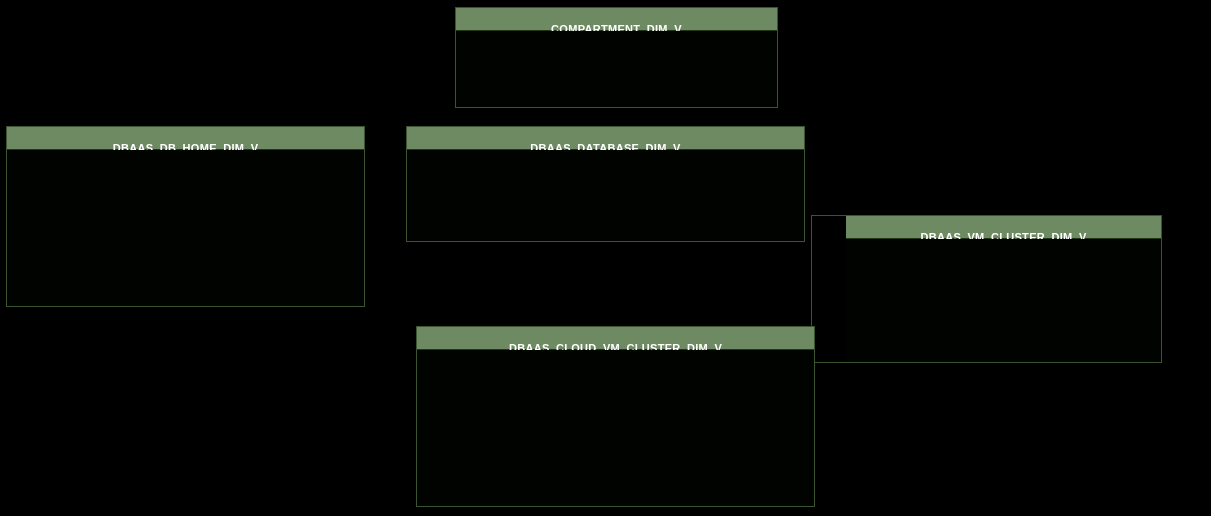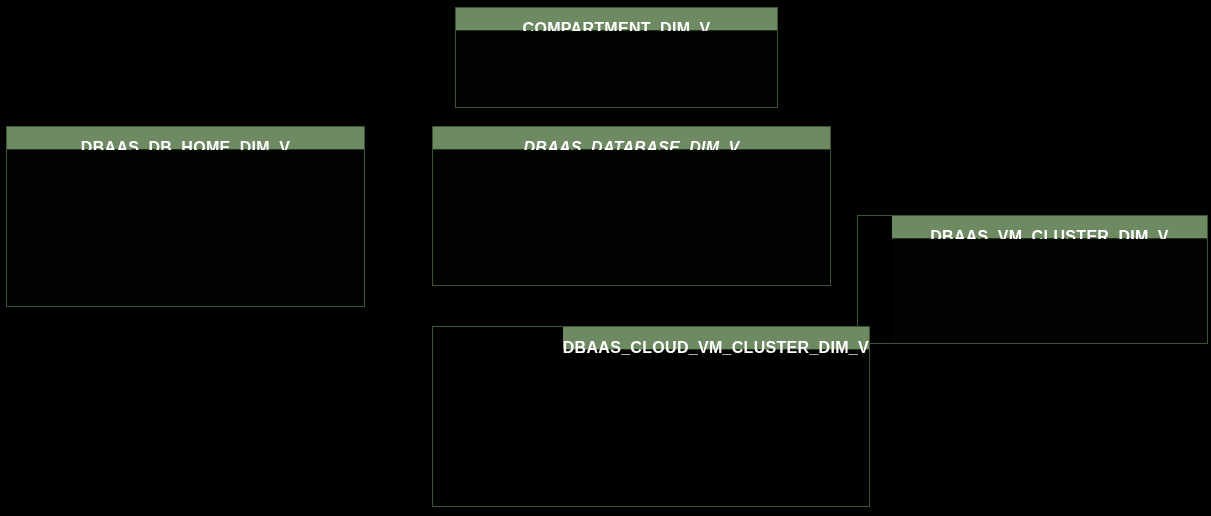--- a/index.html
+++ b/index.html
@@ -30,21 +30,21 @@
     height: 23px;
     background: #6e8a63;
     border-bottom: 1px solid #223617;
     display: flex;
     align-items: center;
     justify-content: center;
     flex: 0 0 auto;
   }
   .entity-title {
     color: #ffffff;
-    font-size: 16px;
+    font-size: 11px;
     font-weight: bold;
     letter-spacing: 0.3px;
     white-space: nowrap;
     line-height: 1;
     padding-top: 1px;
     margin-top: 19px;
   }
   .entity-body {
     flex: 1 1 auto;
     background: #010301;
@@ -62,33 +62,33 @@
   </div>
 
 
   <div class="entity" style="left: 6px; top: 126px; width: 359px; height: 181px;">
     <div class="entity-header">
       <span class="entity-title">DBAAS_DB_HOME_DIM_V</span>
     </div>
     <div class="entity-body"></div>
   </div>
 
-  <div class="entity" style="left: 432px; top: 126px; width: 399px; height: 160px; font-style: italic;">
+  <div class="entity" style="left: 406px; top: 126px; width: 399px; height: 116px;">
     <div class="entity-header">
       <span class="entity-title">DBAAS_DATABASE_DIM_V</span>
     </div>
     <div class="entity-body"></div>
   </div>
 
-  <div class="entity" style="left: 857px; top: 215px; width: 351px; height: 129px; padding-left: 34px;">
+  <div class="entity" style="left: 811px; top: 215px; width: 351px; height: 148px; padding-left: 34px;">
     <div class="entity-header">
       <span class="entity-title">DBAAS_VM_CLUSTER_DIM_V</span>
     </div>
     <div class="entity-body"></div>
   </div>
 
-  <div class="entity" style="left: 432px; top: 326px; width: 438px; height: 181px; align-items: flex-end;">
+  <div class="entity" style="left: 416px; top: 326px; width: 399px; height: 181px;">
     <div class="entity-header">
       <span class="entity-title">DBAAS_CLOUD_VM_CLUSTER_DIM_V</span>
     </div>
     <div class="entity-body"></div>
   </div>
 </div>
 
 </body></html>

